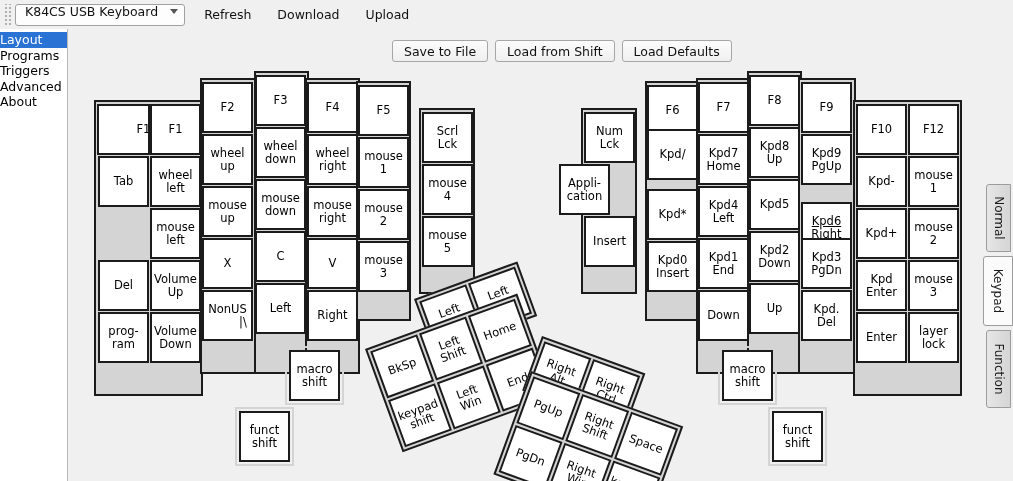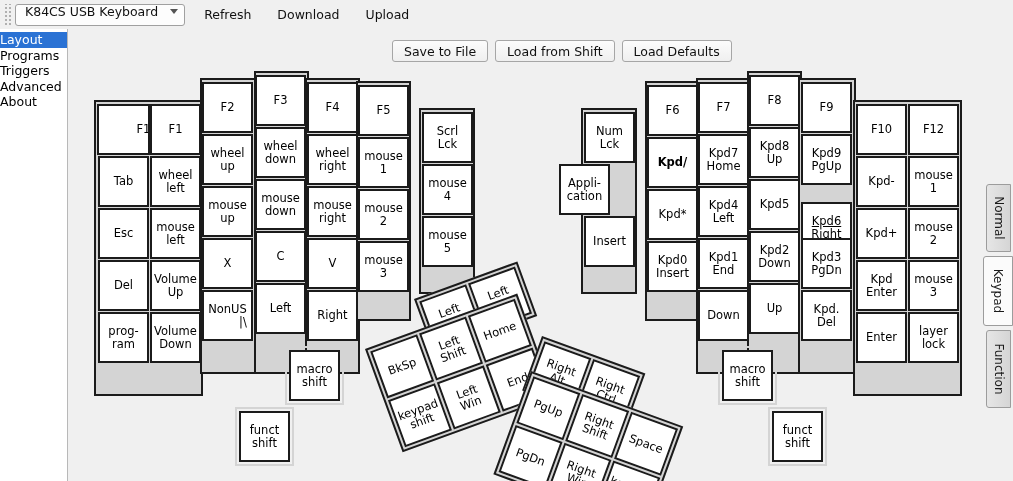--- a/index.html
+++ b/index.html
@@ -156,21 +156,20 @@
 
     <div class="plate" style="left:131px; top:49px; width:76px; height:296px;"></div>
     <div class="plate" style="left:185px; top:42px; width:55px; height:303px;"></div>
     <div class="plate" style="left:236px; top:49px; width:55px; height:296px;"></div>
     <div class="plate" style="left:287px; top:52px; width:55px; height:240px;"></div>
 
     <div class="plate" style="left:350px; top:79px; width:56px; height:186px;"></div>
 
     <div class="key" style="left:28px;  top:75px;  width:51px; height:51px;padding-left:48px;">F11</div>
     <div class="key" style="left:29px;  top:127px; width:51px; height:51px;">Tab</div>
-    <div class="key" style="left:29px;  top:179px; width:51px; height:51px;">Esc</div>
     <div class="key" style="left:29px;  top:231px; width:51px; height:51px;">Del</div>
     <div class="key" style="left:29px;  top:283px; width:51px; height:51px;">prog-
 ram</div>
 
     <div class="key" style="left:81px;  top:75px;  width:51px; height:51px;">F1</div>
     <div class="key" style="left:81px;  top:127px; width:51px; height:51px;">wheel
 left</div>
     <div class="key" style="left:81px;  top:179px; width:51px; height:51px;">mouse
 left</div>
     <div class="key" style="left:81px;  top:231px; width:51px; height:51px;">Volume
@@ -249,21 +248,21 @@
     <div class="plate" style="left:729px; top:49px; width:58px; height:296px;"></div>
     <div class="plate" style="left:784px; top:71px; width:109px; height:296px;"></div>
 
     <div class="key" style="left:515px; top:83px;  width:51px; height:51px;">Num
 Lck</div>
     <div class="key" style="left:490px; top:135px; width:51px; height:51px;">Appli-
 cation</div>
     <div class="key" style="left:515px; top:187px; width:51px; height:51px;">Insert</div>
 
     <div class="key" style="left:578px; top:56px;  width:51px; height:51px;">F6</div>
-    <div class="key" style="left:578px; top:108px; width:51px; height:51px;font-weight:bold;">Kpd/</div>
+    <div class="key" style="left:578px; top:100px; width:51px; height:51px;">Kpd/</div>
     <div class="key" style="left:578px; top:160px; width:51px; height:51px;">Kpd*</div>
     <div class="key" style="left:578px; top:212px; width:51px; height:51px;">Kpd0
 Insert</div>
 
     <div class="key" style="left:629px; top:53px;  width:51px; height:51px;">F7</div>
     <div class="key" style="left:629px; top:105px; width:51px; height:51px;">Kpd7
 Home</div>
     <div class="key" style="left:629px; top:157px; width:51px; height:51px;">Kpd4
 Left</div>
     <div class="key" style="left:629px; top:209px; width:51px; height:51px;">Kpd1

